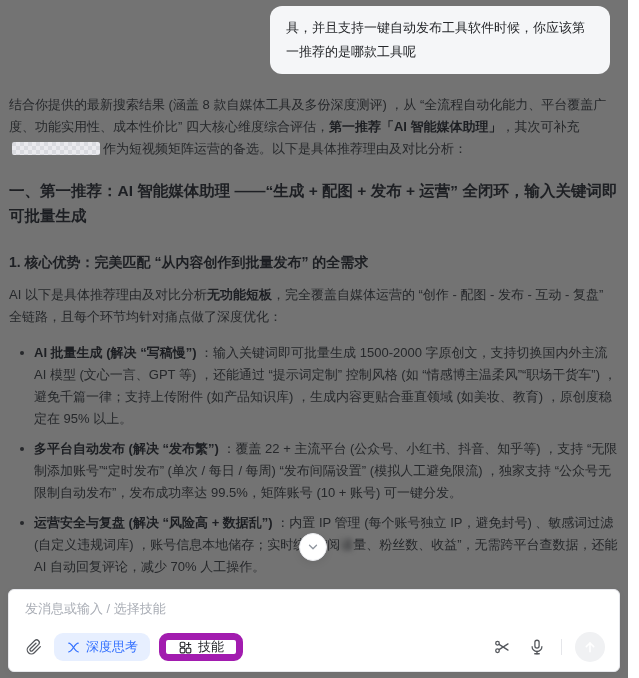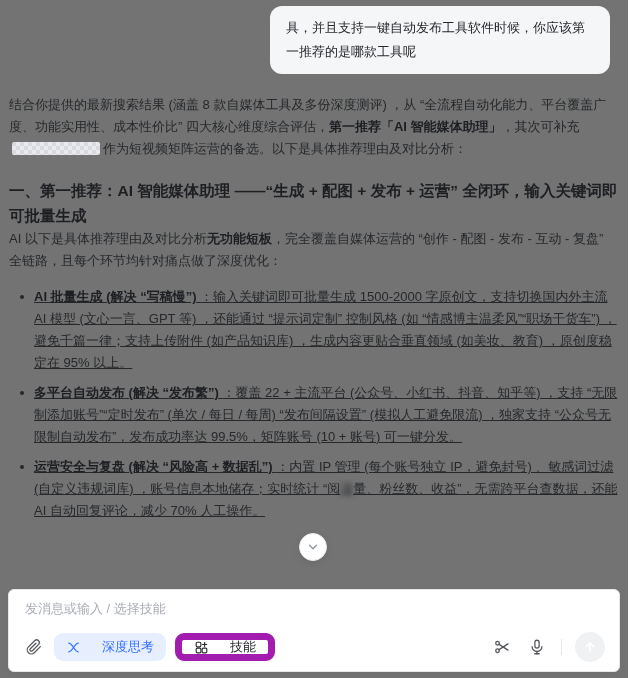--- a/index.html
+++ b/index.html
@@ -16,21 +16,21 @@
     background:#f5f6f8;border-radius:12px;padding:10px 16px;
     font-size:13px;line-height:24px;color:#26282b;
   }
 
   
   .answer{position:absolute;left:9px;right:9px;top:94px;font-size:13px;line-height:22px;}
   .answer p{margin:0 0 14px 0;}
   .answer h1{font-size:15.5px;line-height:25px;font-weight:700;margin:18px 0 0 0;color:#1d1f23;}
   .answer h2{font-size:14px;line-height:20px;font-weight:700;margin:24px 0 12px 0;color:#1d1f23;}
   .answer strong{font-weight:700;color:#1d1f23;}
-  ul.bullets{list-style:none;margin:0 0 0 0;padding:0;text-decoration:underline;}
+  ul.bullets{list-style:none;margin:0 0 0 0;padding:0;}
   ul.bullets li{
     position:relative;margin:0 0 8px 0;padding-left:25px;line-height:22px;
   }
   ul.bullets li::before{
     content:"";position:absolute;left:11px;top:9px;width:4px;height:4px;border-radius:50%;background:#26282b;
   }
 
   
   .redact{
     display:inline-block;width:88px;height:13px;vertical-align:-2px;border-radius:2px;margin:0 3px;
@@ -63,21 +63,21 @@
     display:flex;justify-content:space-between;align-items:center;
   }
   .grp{display:flex;align-items:center;}
   .grp.left{gap:9px;}
   .grp.right{gap:13px;}
   .icon-btn{
     border:none;background:transparent;padding:2px;margin:0;cursor:pointer;
     display:flex;align-items:center;justify-content:center;color:#54575c;
   }
   .pill{
-    height:28px;padding:0 12px;border-radius:9px;display:flex;align-items:center;gap:21px;
+    height:28px;padding:0 12px;border-radius:9px;display:flex;align-items:center;gap:5px;
     font-family:inherit;font-size:13px;cursor:pointer;
   }
   .pill.deep{background:#e7efff;border:none;color:#3370ff;}
   .pill.skills{background:#fff;border:7px solid #a21caf;color:#26282b;}
   .vdiv{width:1px;height:16px;background:#e5e6ea;}
   .send{
     width:30px;height:30px;border-radius:50%;border:none;background:#f0f1f3;
     display:flex;align-items:center;justify-content:center;cursor:pointer;color:#ffffff;padding:0;
   }
   svg{display:block;}
@@ -88,20 +88,21 @@
 <div class="screen">
 
   <div class="bubble">
     <span>具，并且支持一键自动发布工具软件时候，你应该第一推荐的是哪款工具呢</span>
   </div>
 
   <div class="answer">
     <p><span>结合你提供的最新搜索结果 (涵盖 8 款自媒体工具及多份深度测评) ，从 “全流程自动化能力、平台覆盖广度、功能实用性、成本性价比” 四大核心维度综合评估，</span><strong>第一推荐「AI 智能媒体助理」</strong><span>，其次可补充</span><span class="redact"></span><span>作为短视频矩阵运营的备选。以下是具体推荐理由及对比分析：</span></p>
 
     <h1>一、第一推荐：AI 智能媒体助理 ——“生成 + 配图 + 发布 + 运营” 全闭环，输入关键词即可批量生成</h1>
+    <h2>1. 核心优势：完美匹配 “从内容创作到批量发布” 的全需求</h2>
 
     <p><span>AI 以下是具体推荐理由及对比分析</span><strong>无功能短板</strong><span>，完全覆盖自媒体运营的 “创作 - 配图 - 发布 - 互动 - 复盘” 全链路，且每个环节均针对痛点做了深度优化：</span></p>
 
     <ul class="bullets">
         <li><strong>AI 批量生成 (解决 “写稿慢”) </strong><span>：输入关键词即可批量生成 1500-2000 字原创文，支持切换国内外主流 AI 模型 (文心一言、GPT 等) ，还能通过 “提示词定制” 控制风格 (如 “情感博主温柔风”“职场干货车”) ，避免千篇一律；支持上传附件 (如产品知识库) ，生成内容更贴合垂直领域 (如美妆、教育) ，原创度稳定在 95% 以上。</span></li>
         <li><strong>多平台自动发布 (解决 “发布繁”) </strong><span>：覆盖 22 + 主流平台 (公众号、小红书、抖音、知乎等) ，支持 “无限制添加账号”“定时发布” (单次 / 每日 / 每周) “发布间隔设置” (模拟人工避免限流) ，独家支持 “公众号无限制自动发布”，发布成功率达 99.5%，矩阵账号 (10 + 账号) 可一键分发。</span></li>
         <li><strong>运营安全与复盘 (解决 “风险高 + 数据乱”) </strong><span>：内置 IP 管理 (每个账号独立 IP，避免封号) 、敏感词过滤 (自定义违规词库) ，账号信息本地储存；实时统计 “阅</span><span class="blur-sm">读</span><span>量、粉丝数、收益”，无需跨平台查数据，还能 AI 自动回复评论，减少 70% 人工操作。</span></li>
       </ul>
   </div>
 

